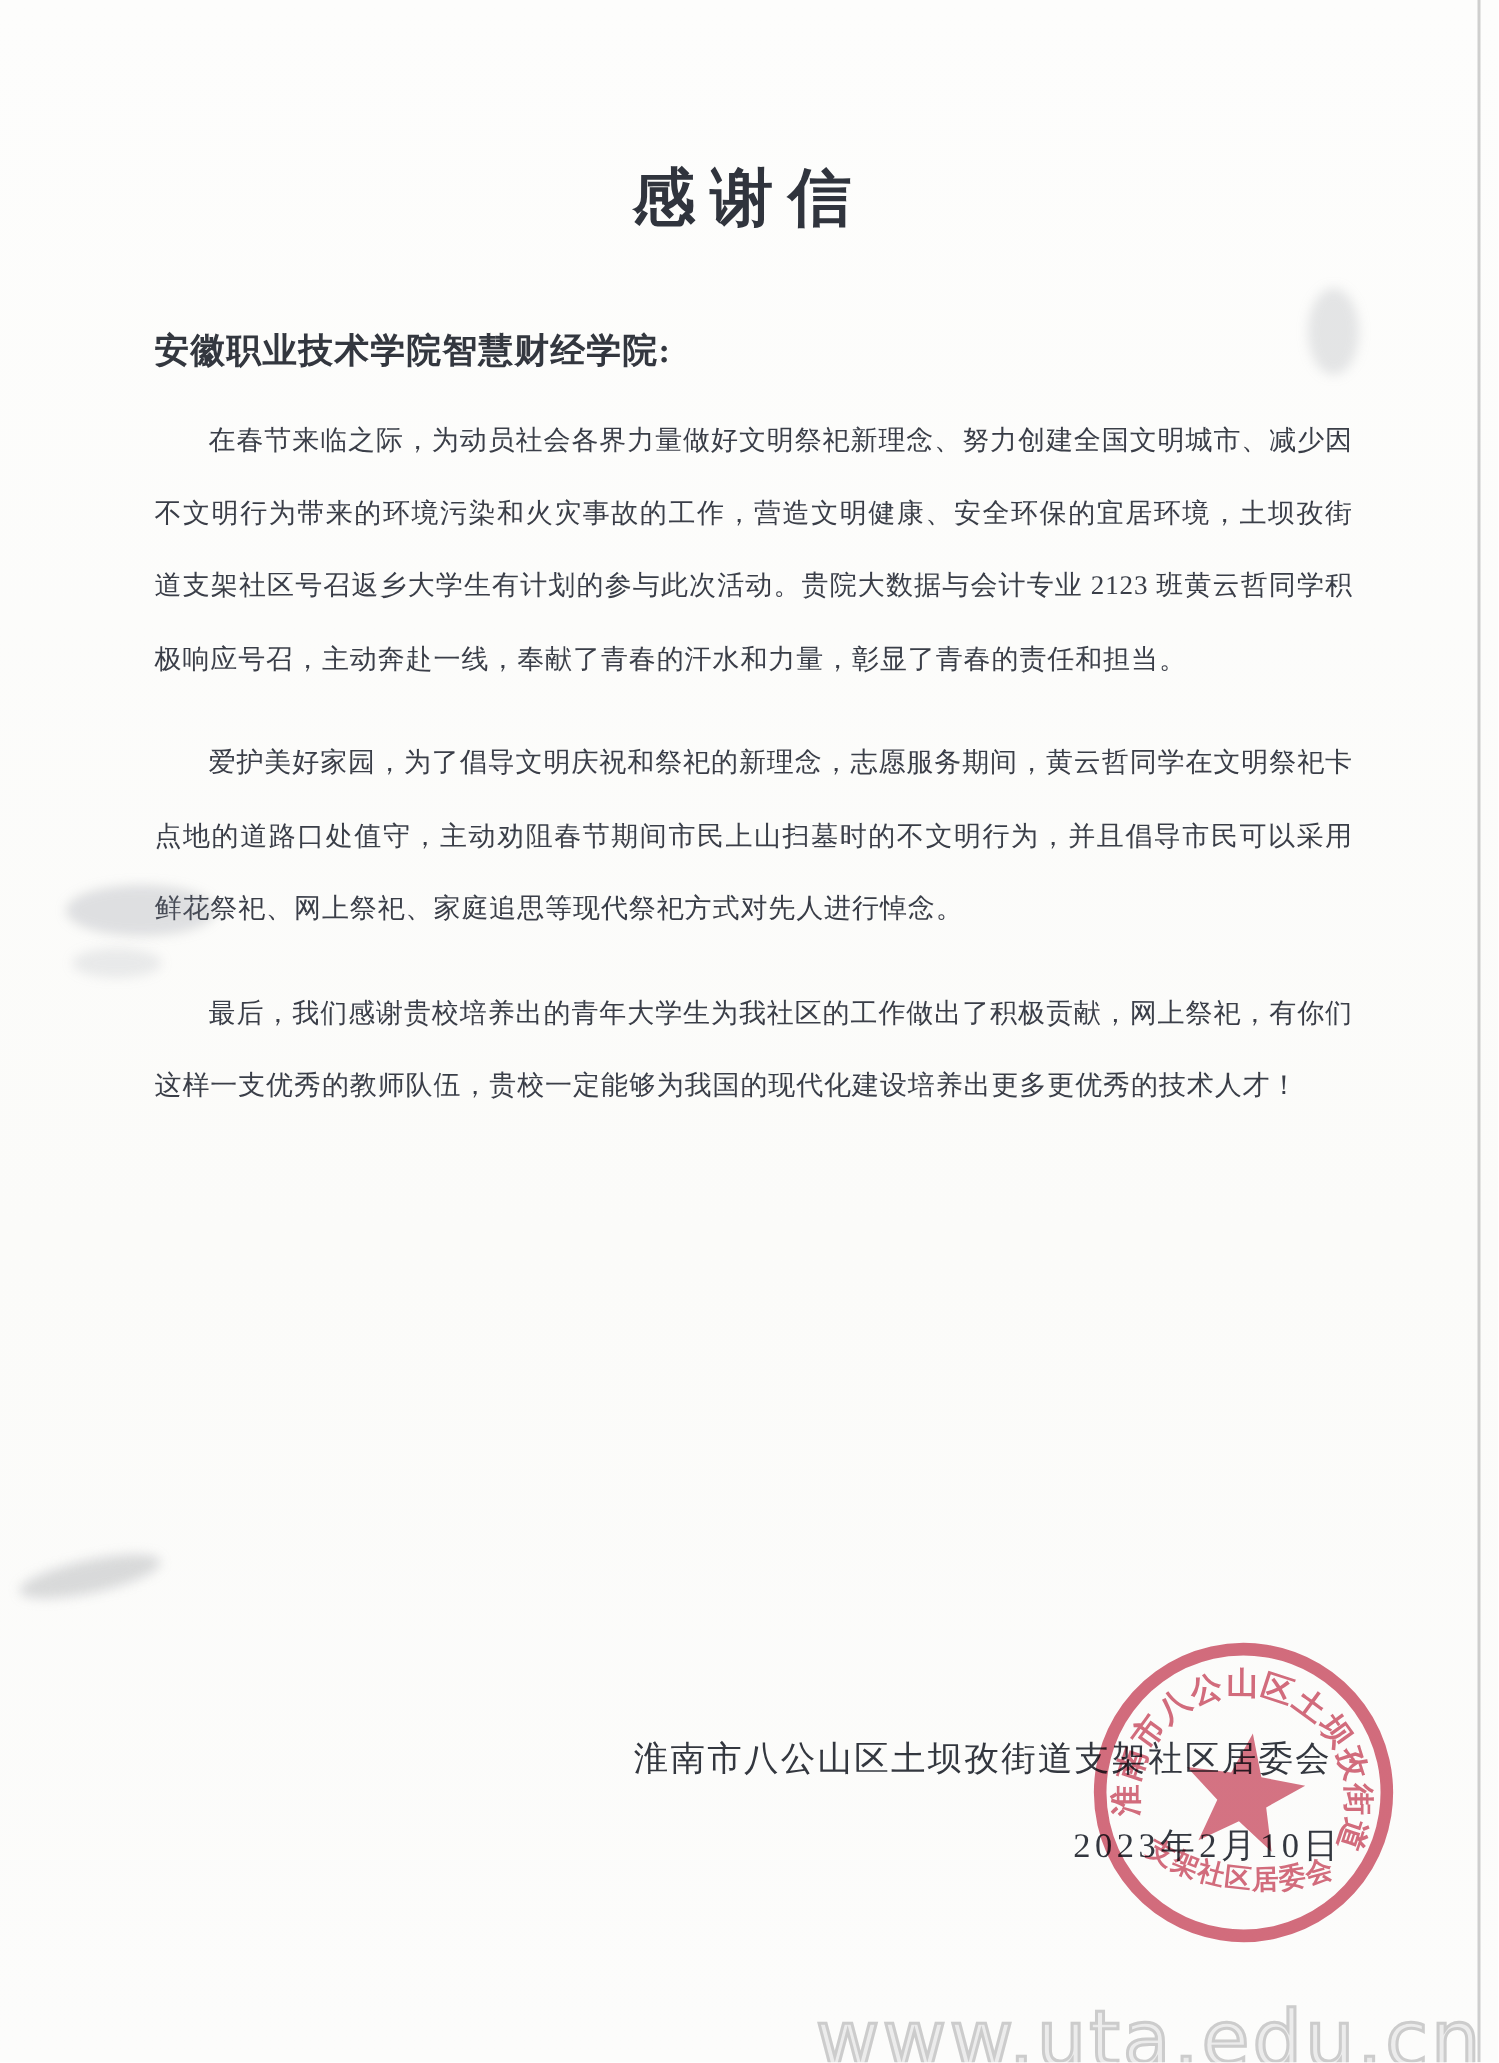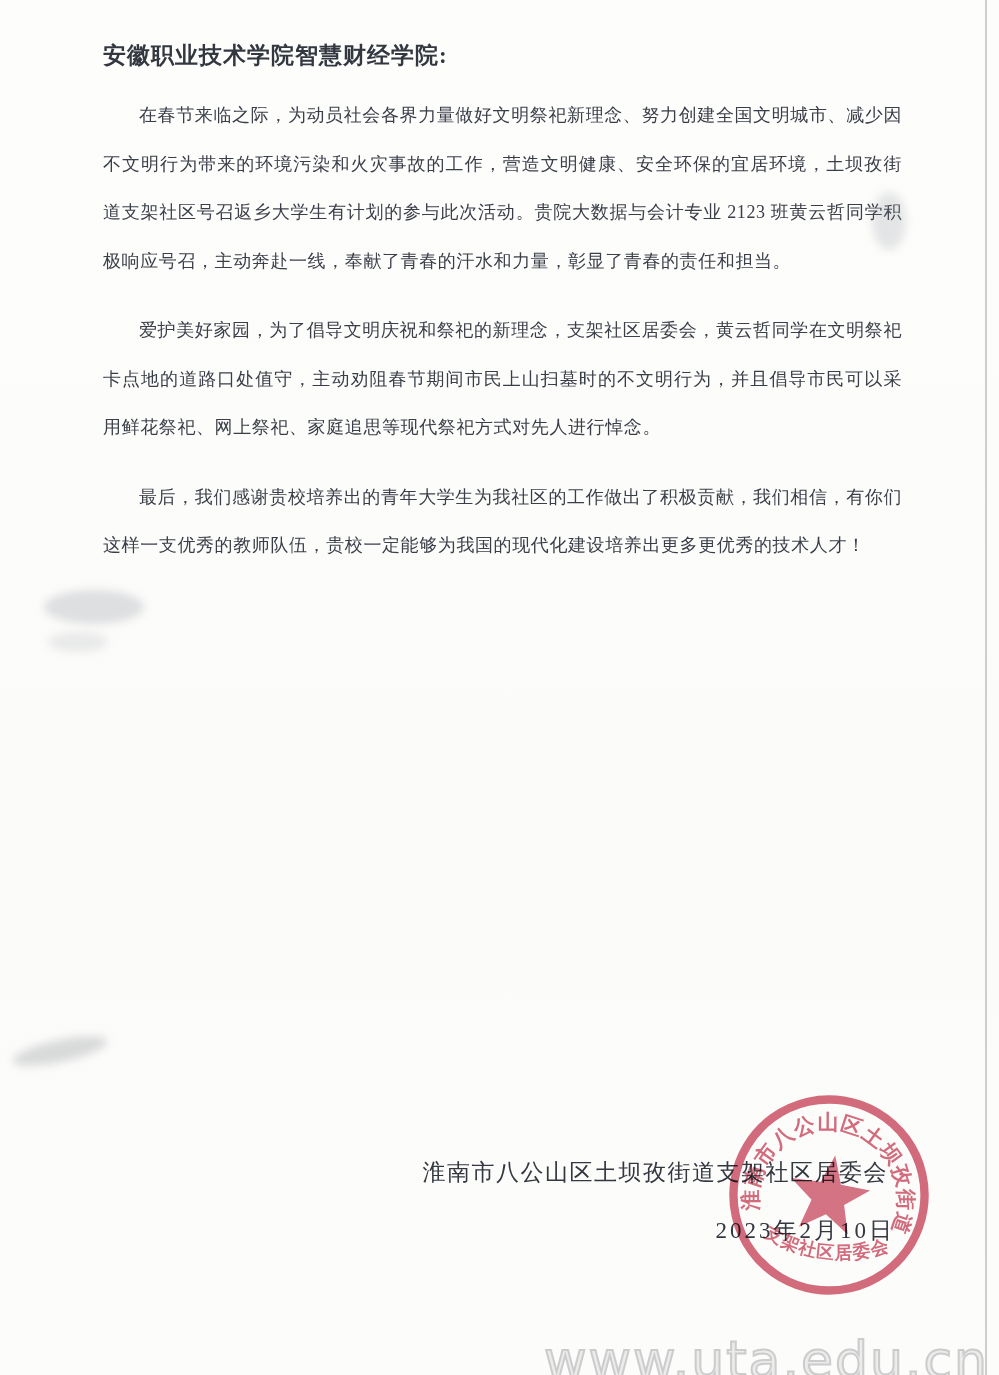--- a/index.html
+++ b/index.html
@@ -13,21 +13,21 @@
   }
   .title{
     margin:104px 0 0 0;
     text-align:center;
     font-size:42px;
     font-weight:bold;
     letter-spacing:10px;
     color:#30343d;
   }
   .letter-body{
-    margin:40px 97px 0 103px;
+    margin:58px 97px 0 103px;
   }
   .salutation{
     font-size:23px;
     font-weight:bold;
     letter-spacing:1px;
     margin:0 0 20px 0;
     color:#33373f;
   }
   .para{
     font-size:18px;
@@ -95,26 +95,27 @@
     width:2px;height:1375px;
     background:rgba(150,150,150,.45);
     pointer-events:none;
   }
 </style>
 </head>
 <body>
 
 <div class="page">
 
+  <h1 class="title">感谢信</h1>
 
   <div class="letter-body">
     <p class="salutation">安徽职业技术学院智慧财经学院:</p>
     <p class="para">在春节来临之际，为动员社会各界力量做好文明祭祀新理念、努力创建全国文明城市、减少因不文明行为带来的环境污染和火灾事故的工作，营造文明健康、安全环保的宜居环境，土坝孜街道支架社区号召返乡大学生有计划的参与此次活动。贵院大数据与会计专业 2123 班黄云哲同学积极响应号召，主动奔赴一线，奉献了青春的汗水和力量，彰显了青春的责任和担当。</p>
-    <p class="para">爱护美好家园，为了倡导文明庆祝和祭祀的新理念，支架社区居委会，黄云哲同学在文明祭祀卡点地的道路口处值守，主动劝阻春节期间市民上山扫墓时的不文明行为，并且倡导市民可以采用鲜花祭祀、网上祭祀、家庭追思等现代祭祀方式对先人进行悼念。</p>
-    <p class="para">最后，我们感谢贵校培养出的青年大学生为我社区的工作做出了积极贡献，我们相信，有你们这样一支优秀的教师队伍，贵校一定能够为我国的现代化建设培养出更多更优秀的技术人才！</p>
+    <p class="para">爱护美好家园，为了倡导文明庆祝和祭祀的新理念，志愿服务期间，黄云哲同学在文明祭祀卡点地的道路口处值守，主动劝阻春节期间市民上山扫墓时的不文明行为，并且倡导市民可以采用鲜花祭祀、网上祭祀、家庭追思等现代祭祀方式对先人进行悼念。</p>
+    <p class="para">最后，我们感谢贵校培养出的青年大学生为我社区的工作做出了积极贡献，网上祭祀，有你们这样一支优秀的教师队伍，贵校一定能够为我国的现代化建设培养出更多更优秀的技术人才！</p>
   </div>
 
   <div class="signature">淮南市八公山区土坝孜街道支架社区居委会</div>
   <div class="date">2023年2月10日</div>
 
   <svg class="stamp" viewBox="0 0 200 200" xmlns="http://www.w3.org/2000/svg">
     <circle cx="100" cy="100" r="91" fill="none" stroke="#cb4a60" stroke-width="8" opacity="0.92"></circle>
     <polygon points="100,62 90.3,88.7 62,89.6 84.3,107.1 76.5,134.4 100,118.5 123.5,134.4 115.7,107.1 138,89.6 109.7,88.7" fill="#cb4a60" opacity="0.88"></polygon>
     <defs>
       <path id="arcTop" d="M 38,130 A 67,67 0 1 1 162,130" fill="none"></path>

